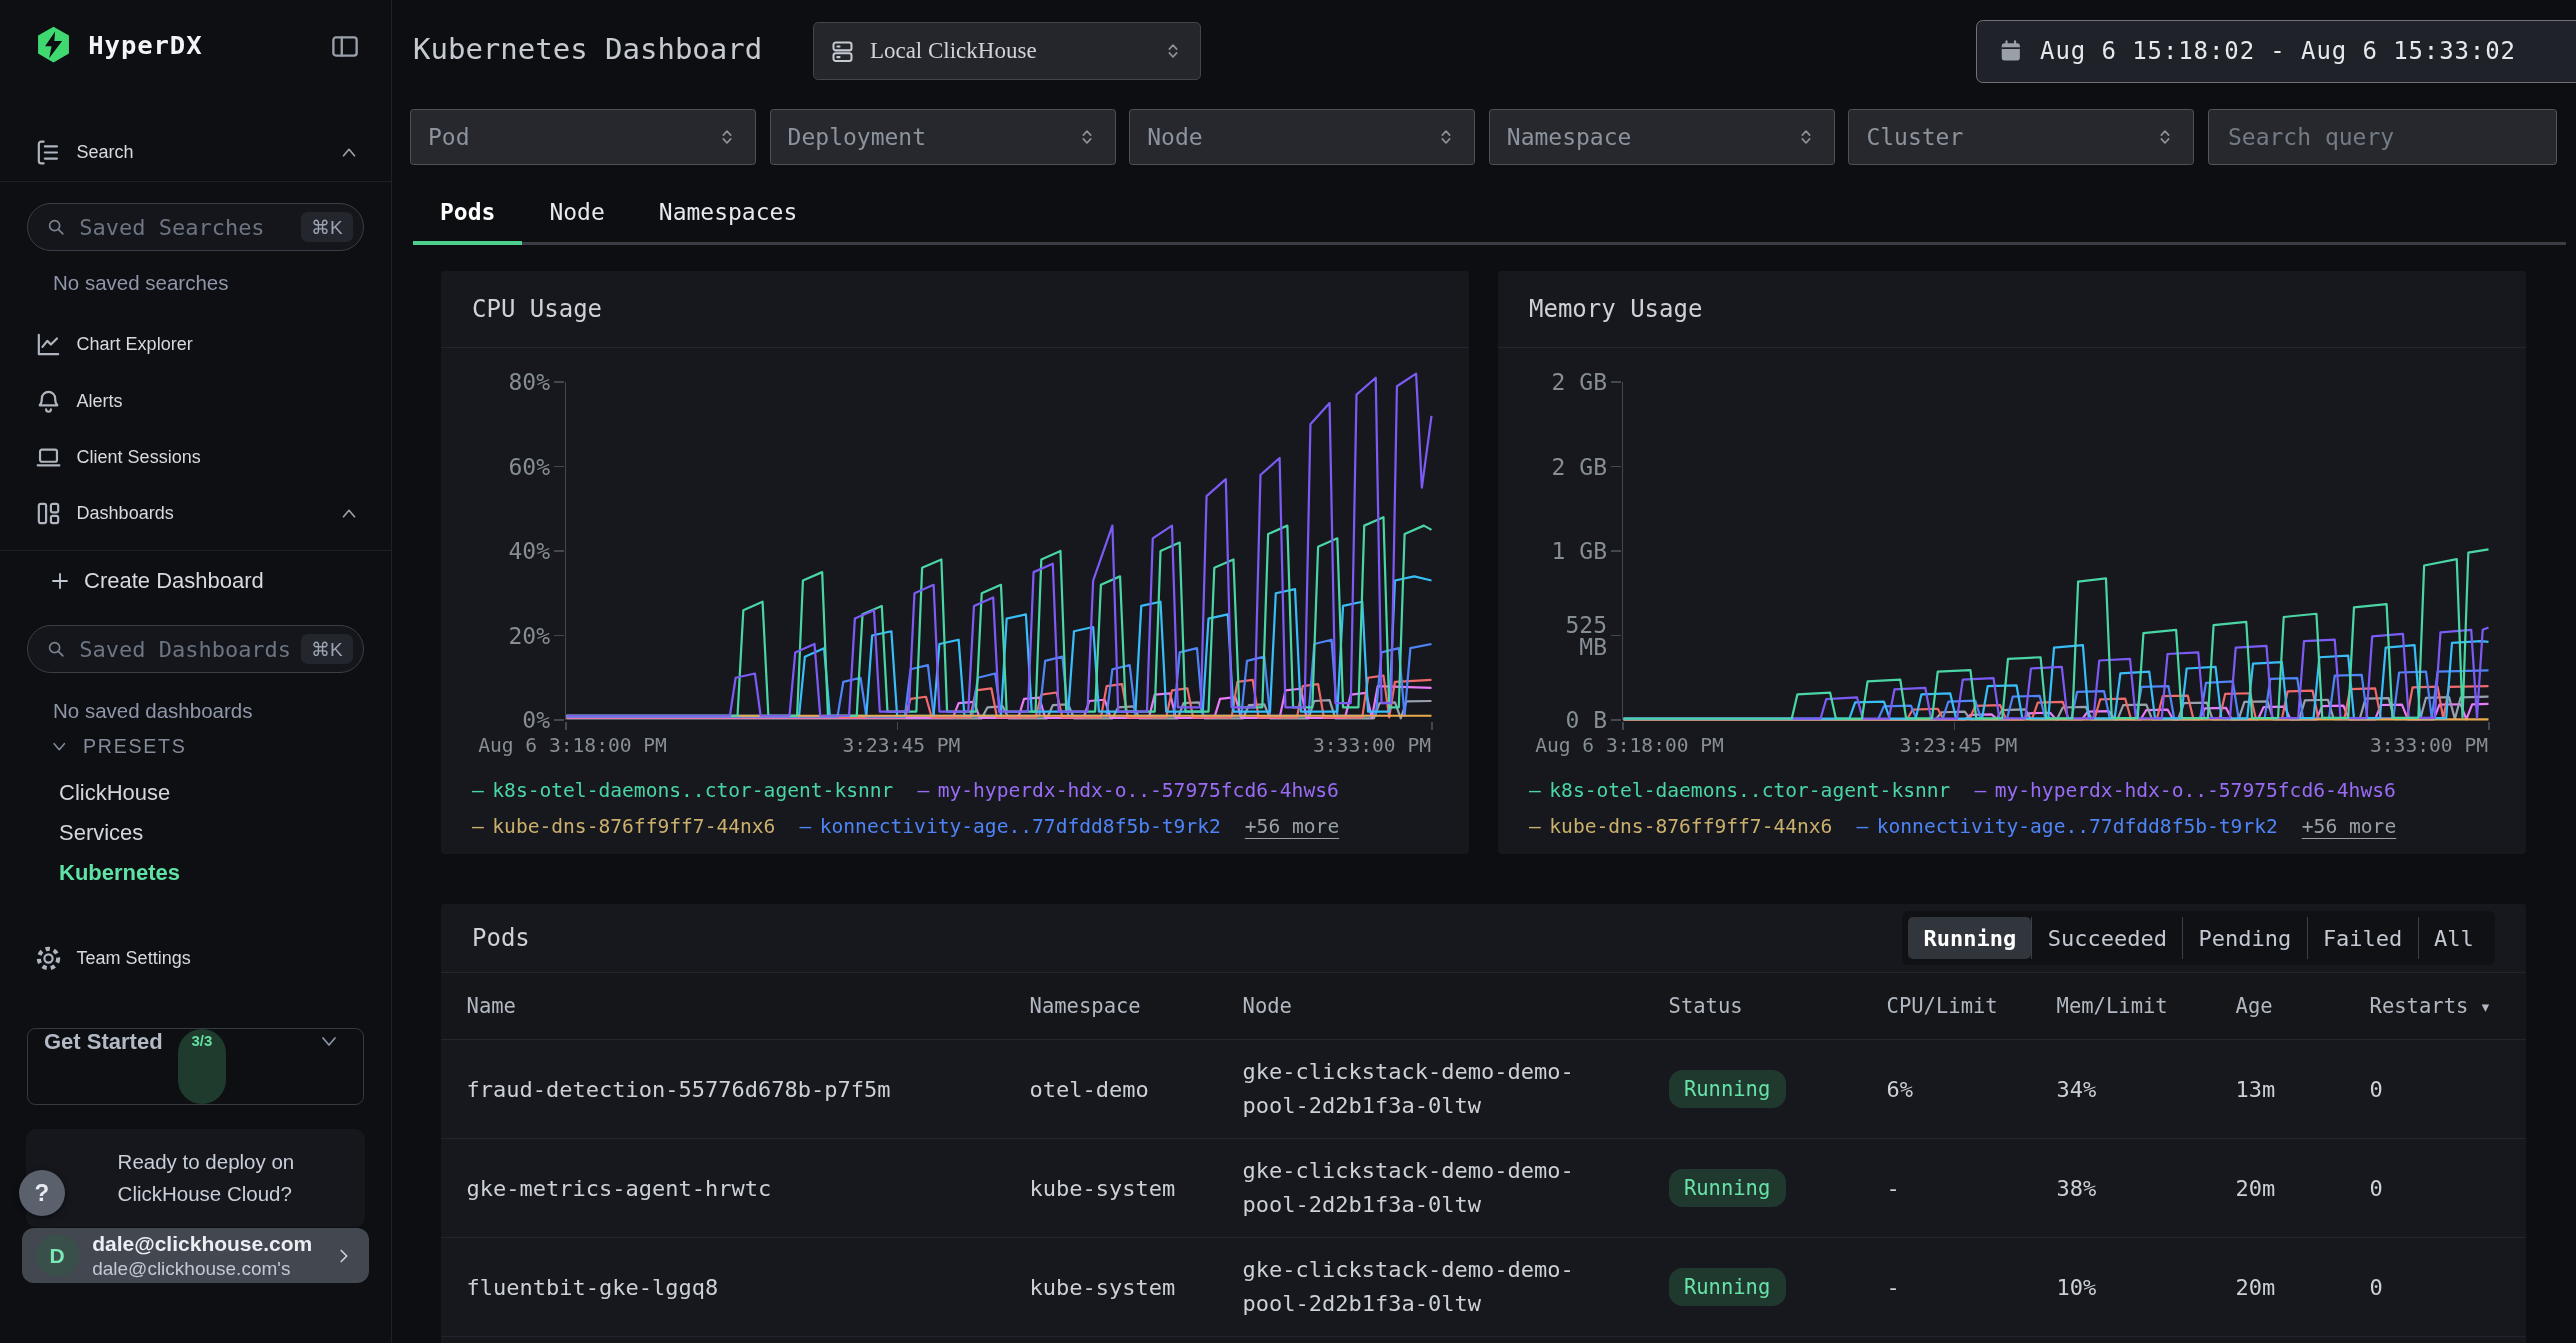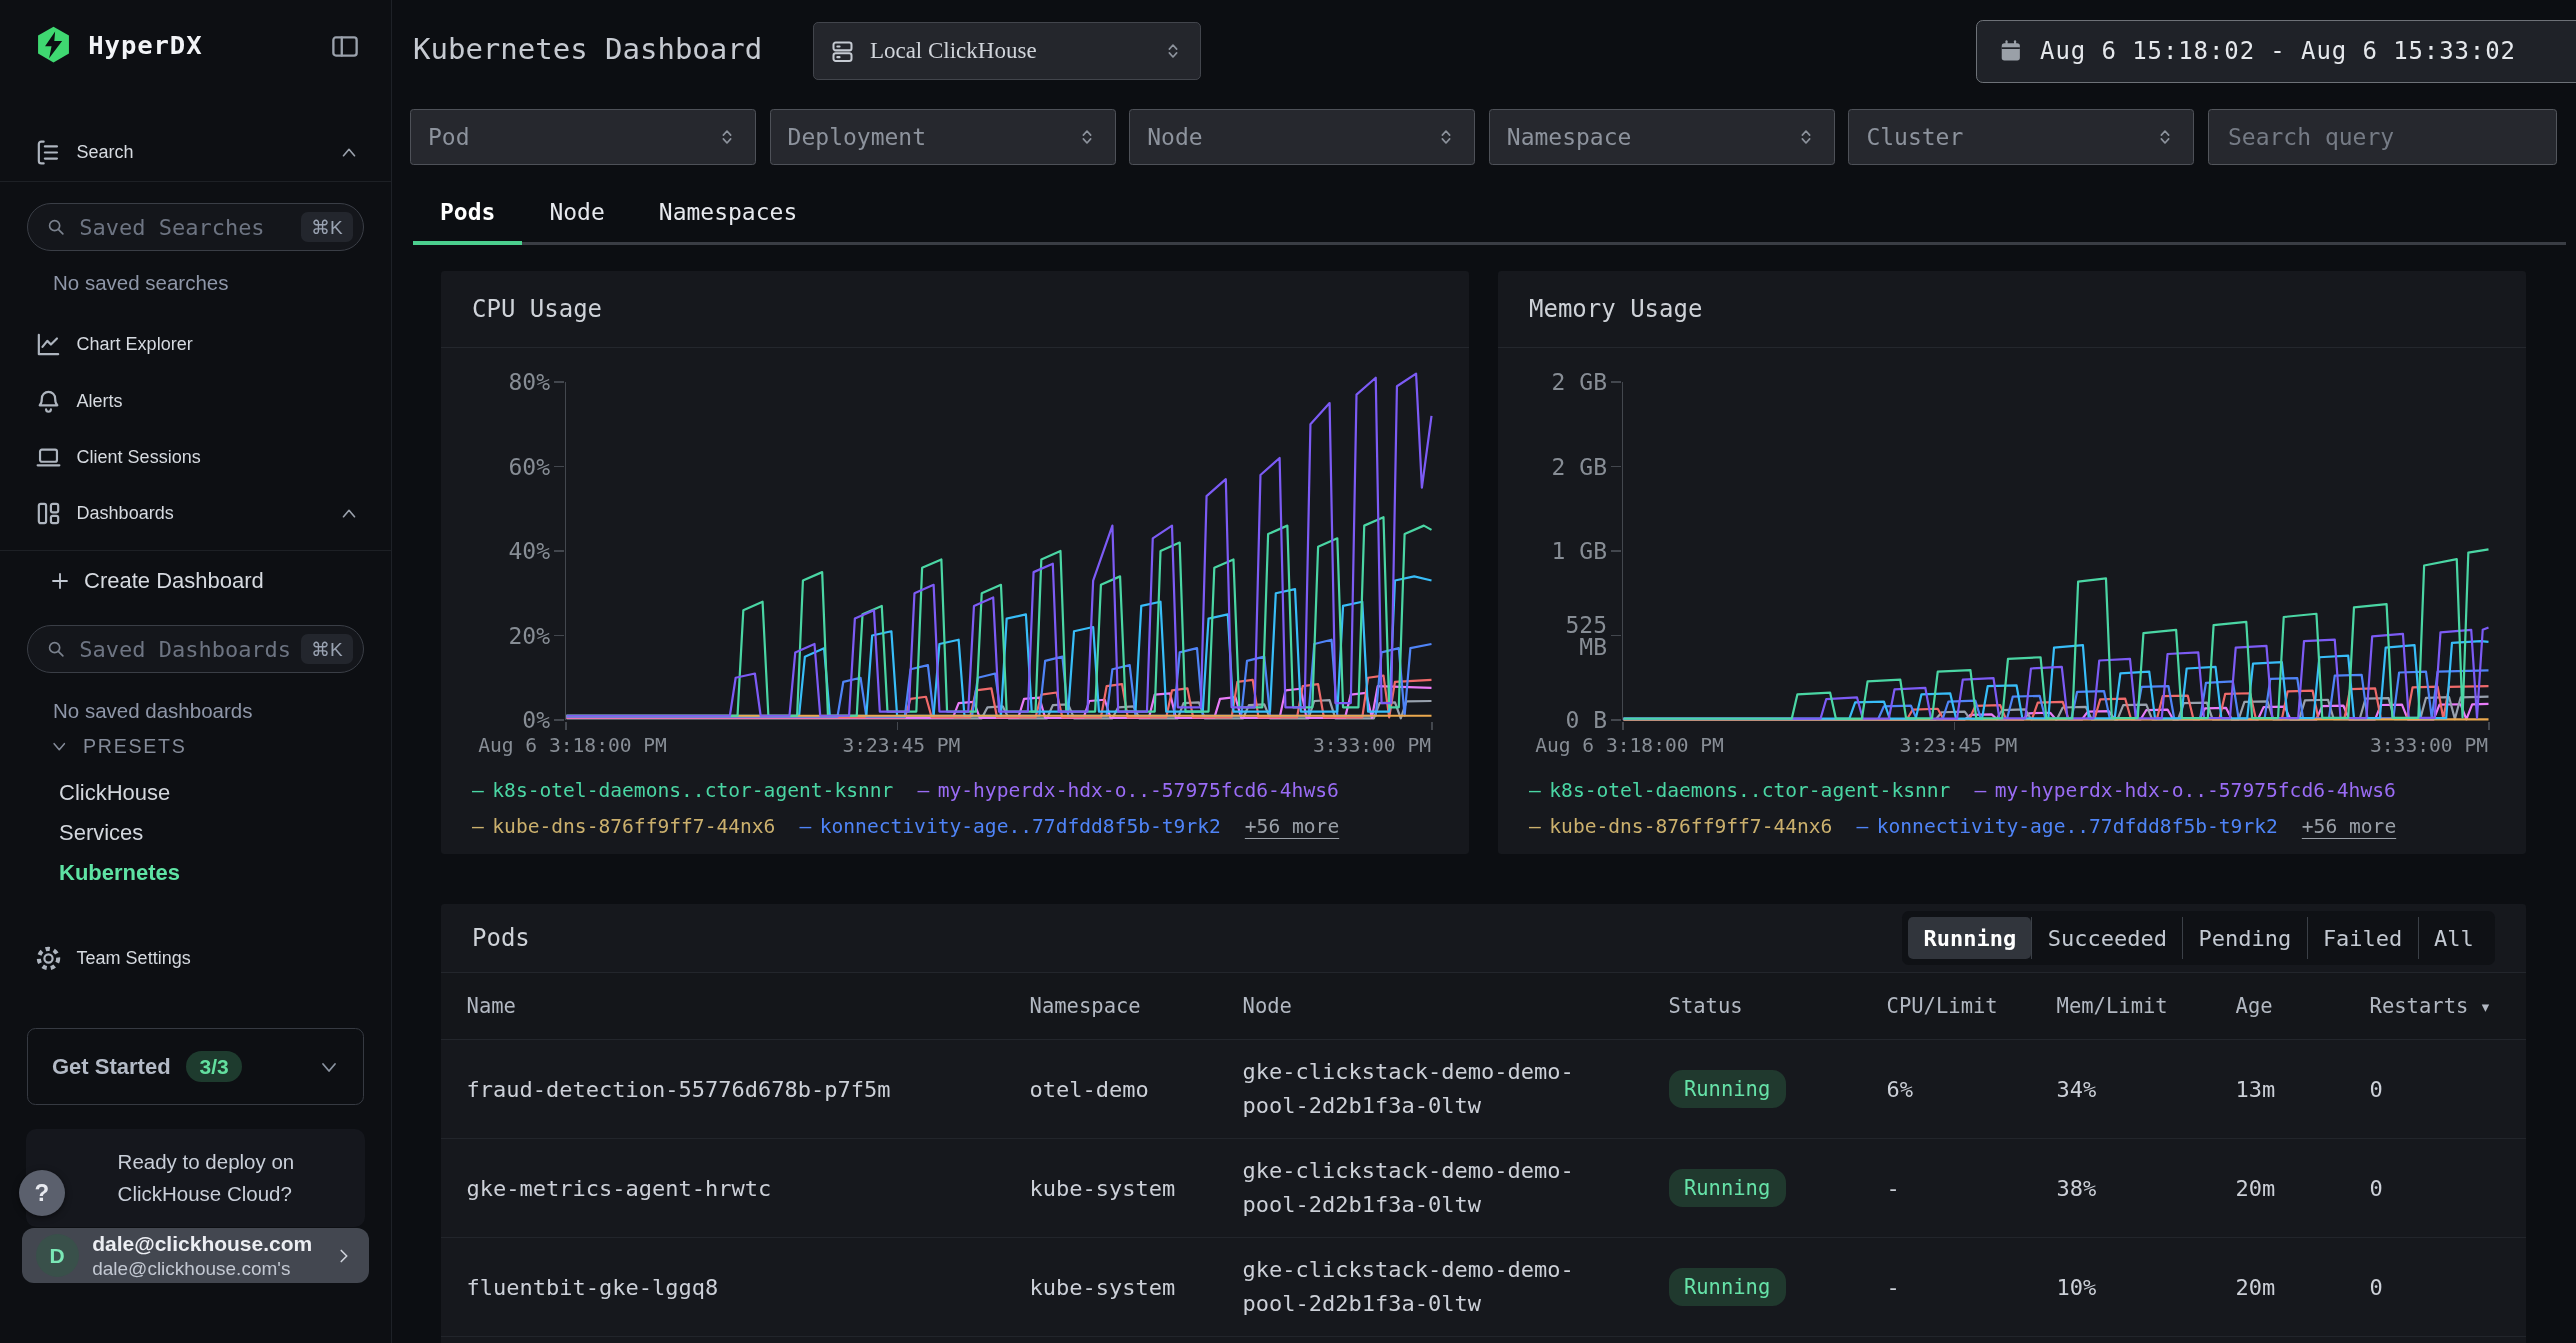--- a/index.html
+++ b/index.html
@@ -28,24 +28,24 @@
   .presets-row{position:absolute;left:49px;display:flex;align-items:center;gap:13.6px;color:#848b99;
        font-family:"Liberation Sans",sans-serif;font-size:19.6px;letter-spacing:1.7px;cursor:pointer;}
   .presets-row svg{width:20.5px;height:20.5px;}
   .preset-item{position:absolute;left:59px;height:38px;display:flex;align-items:center;
        font-family:"Liberation Sans",sans-serif;font-size:22px;color:#d3d7dd;cursor:pointer;}
   .preset-item.active{color:#5ee3a4;font-weight:bold;}
   .create-row{position:absolute;left:0;right:0;height:38px;display:flex;align-items:center;padding-left:48px;
        font-family:"Liberation Sans",sans-serif;font-size:22px;color:#d6dae0;cursor:pointer;}
   .create-row svg{width:24px;height:24px;margin-right:12px;color:#c2c8d2;}
   .get-started{position:absolute;left:27px;right:27px;height:75px;border:0.9px solid #363a42;border-radius:8.5px;
-       display:flex;align-items:center;padding:0 24px;cursor:pointer;}
+       display:flex;padding:0 16px;cursor:pointer;}
   .gs-label{font-family:"Liberation Sans",sans-serif;font-weight:bold;font-size:22px;color:#b3bac6;}
   .gs-badge{margin-left:15.3px;background:#1e3b2e;color:#63df9f;border-radius:852px;padding:3.4px 13.6px;
-       font-family:"Liberation Sans",sans-serif;font-weight:bold;font-size:21px;}
+       font-family:"Liberation Sans",sans-serif;font-weight:bold;font-size:15px;}
   .get-started .chev{position:absolute;right:22px;width:24px;height:24px;color:#8a93a0;}
   .promo-box{position:absolute;left:25.6px;right:25.6px;height:98px;background:#15171d;border-radius:10.2px;
        display:flex;flex-direction:column;justify-content:center;padding-left:92px;position:absolute;}
   .promo-box .promo-line{font-family:"Liberation Sans",sans-serif;font-size:20.5px;color:#c9cfd9;line-height:32px;}
   .help-circle{position:absolute;left:-6.8px;top:41px;width:46px;height:46px;border-radius:50%;background:#5b606d;
        display:flex;align-items:center;justify-content:center;font-family:"Liberation Sans",sans-serif;
        font-size:24px;font-weight:bold;color:#e8eaf0;box-shadow:0 1.7px 6.8px rgba(0,0,0,.5);cursor:pointer;}
   .user-chip{position:absolute;left:22px;right:22px;height:55px;background:rgba(128,133,148,.48);border-radius:12px;
        display:flex;align-items:center;padding:0 13.6px;cursor:pointer;}
   .avatar{width:43px;height:43px;border-radius:50%;background:#39504a;color:#7be8b6;display:flex;align-items:center;

